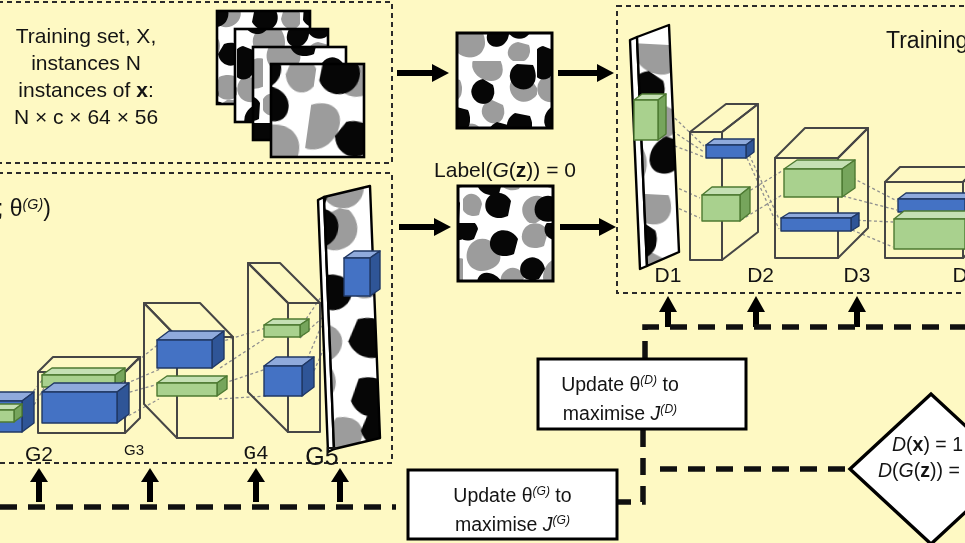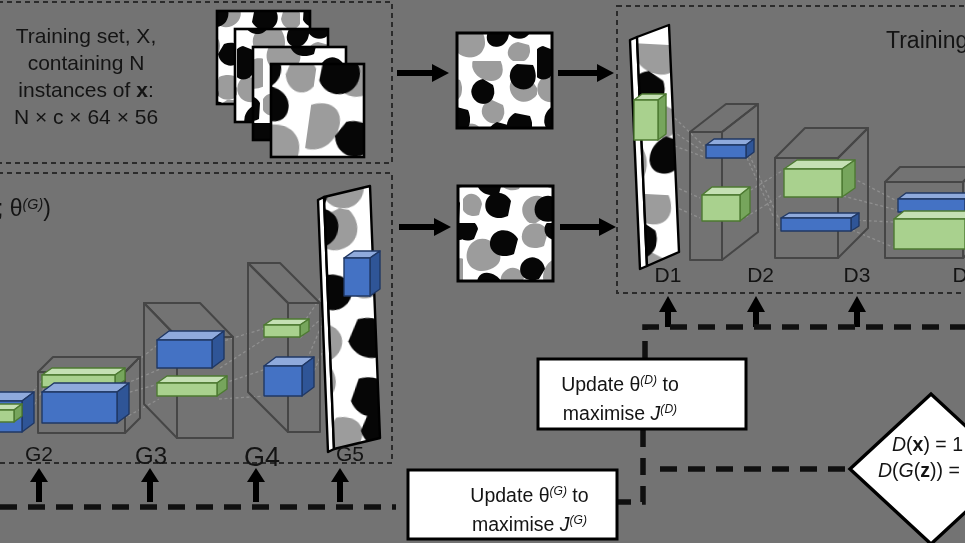--- a/index.html
+++ b/index.html
@@ -1,16 +1,16 @@
 <!DOCTYPE html>
 <html><head>
 <meta charset="utf-8">
 <style>
   html,body{margin:0;padding:0;background:#fff;}
-  #fig{position:relative;width:965px;height:543px;overflow:hidden;background:#737373;
+  #fig{position:relative;width:965px;height:543px;overflow:hidden;background:#fef9c3;
        font-family:"Liberation Sans", sans-serif;color:#111;}
   #fig svg.canvas{position:absolute;left:0;top:0;z-index:1;}
   .lbl{position:absolute;z-index:2;line-height:1.25;white-space:nowrap;color:#141414;}
   .ctr{text-align:center;}
   .sup{font-size:0.62em;font-style:italic;vertical-align:7px;}
   .it{font-style:italic;}
   .bd{font-weight:bold;}
   .dashbox{fill:none;stroke:#2b2b2b;stroke-width:2;stroke-dasharray:5 4;}
   .wire{fill:none;stroke:#464646;stroke-width:2;stroke-linejoin:round;}
   .con{stroke:#8f8f8f;stroke-width:1.3;stroke-dasharray:3 2.5;fill:none;}
@@ -279,51 +279,54 @@
     <path class="fdash" d="M660,469 L848,469"></path>
   </g>
 
   <polygon class="whitebox" points="850,469 931,394 1012,469 931,544" stroke-width="3.4"></polygon>
   <rect class="whitebox" x="538" y="359" width="208" height="70" stroke-width="3"></rect>
   <rect class="whitebox" x="408" y="470" width="209" height="69" stroke-width="3"></rect>
 </svg>
 
 <div class="lbl ctr" style="left:-20px;top:22px;width:212px;font-size:21px;line-height:27px;">
   <div><span>Training set, X,</span></div>
-  <div><span>containing N</span></div>
+  <div><span>instances N</span></div>
   <div><span>instances of </span><span class="bd">x</span><span>:</span></div>
   <div><span>N × c × 64 × 56</span></div>
 </div>
 
 <div class="lbl" style="left:-3px;top:194px;font-size:23px;">
   <span>; θ</span><span class="sup">(G)</span><span>)</span>
 </div>
 
 
+<div class="lbl ctr" style="left:415px;top:157px;width:180px;font-size:21px;">
+  <span>Label(</span><span class="it">G</span><span>(</span><span class="bd">z</span><span>)) = 0</span>
+</div>
 
 <div class="lbl" style="left:886px;top:26px;font-size:23px;">
   <span>Training</span>
 </div>
 
 <div class="lbl ctr" style="left:21px;top:441px;width:36px;font-size:21px;"><span>G2</span></div>
-<div class="lbl ctr" style="left:133px;top:441px;width:36px;font-size:24px;text-align:center;"><span>G3</span></div>
-<div class="lbl ctr" style="left:244px;top:441px;width:36px;font-size:27px;"><span>G4</span></div>
-<div class="lbl ctr" style="left:328px;top:441px;width:36px;font-size:21px;text-align:right;"><span>G5</span></div>
+<div class="lbl ctr" style="left:116px;top:441px;width:36px;font-size:15px;text-align:center;"><span>G3</span></div>
+<div class="lbl ctr" style="left:238px;top:441px;width:36px;font-size:21px;font-family:Liberation Mono, monospace;"><span>G4</span></div>
+<div class="lbl ctr" style="left:304px;top:441px;width:36px;font-size:25px;"><span>G5</span></div>
 
 <div class="lbl ctr" style="left:650px;top:262px;width:36px;font-size:21px;"><span>D1</span></div>
 <div class="lbl ctr" style="left:738px;top:262px;width:36px;font-size:21px;text-align:right;"><span>D2</span></div>
 <div class="lbl ctr" style="left:839px;top:262px;width:36px;font-size:21px;"><span>D3</span></div>
 <div class="lbl ctr" style="left:948px;top:262px;width:36px;font-size:21px;"><span>D4</span></div>
 
 <div class="lbl ctr" style="left:538px;top:368px;width:164px;font-size:19.5px;line-height:25px;">
   <div><span>Update θ</span><span class="sup">(D)</span><span> to</span></div>
   <div><span>maximise </span><span class="it">J</span><span class="sup">(D)</span></div>
 </div>
 
-<div class="lbl ctr" style="left:408px;top:479px;width:209px;font-size:19.5px;line-height:25px;margin-left:17px;">
+<div class="lbl ctr" style="left:408px;top:479px;width:209px;font-size:19.5px;line-height:25px;">
   <div><span>Update θ</span><span class="sup">(G)</span><span> to</span></div>
   <div><span>maximise </span><span class="it">J</span><span class="sup">(G)</span></div>
 </div>
 
 <div class="lbl" style="left:862px;top:431px;width:160px;font-size:19.5px;line-height:26px;">
   <div style="margin-left:30px;"><span class="it">D</span><span>(</span><span class="bd">x</span><span>) = 1</span></div>
   <div style="margin-left:16px;"><span class="it">D</span><span>(</span><span class="it">G</span><span>(</span><span class="bd">z</span><span>)) =</span></div>
 </div>
 
 </div>

